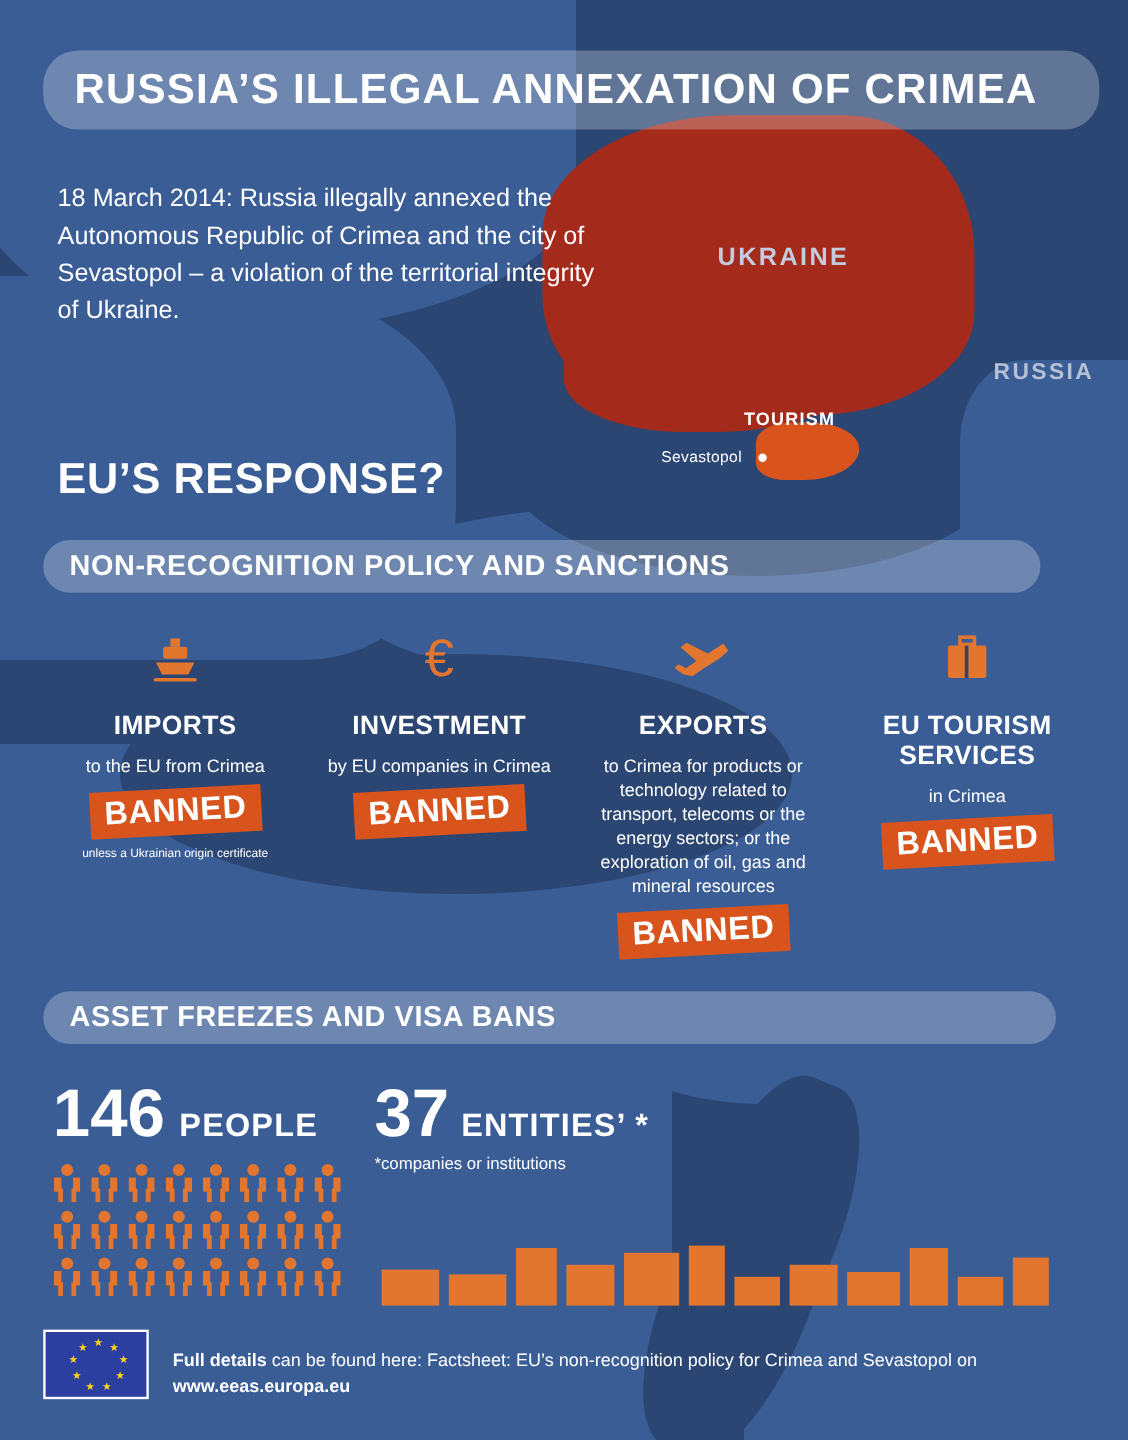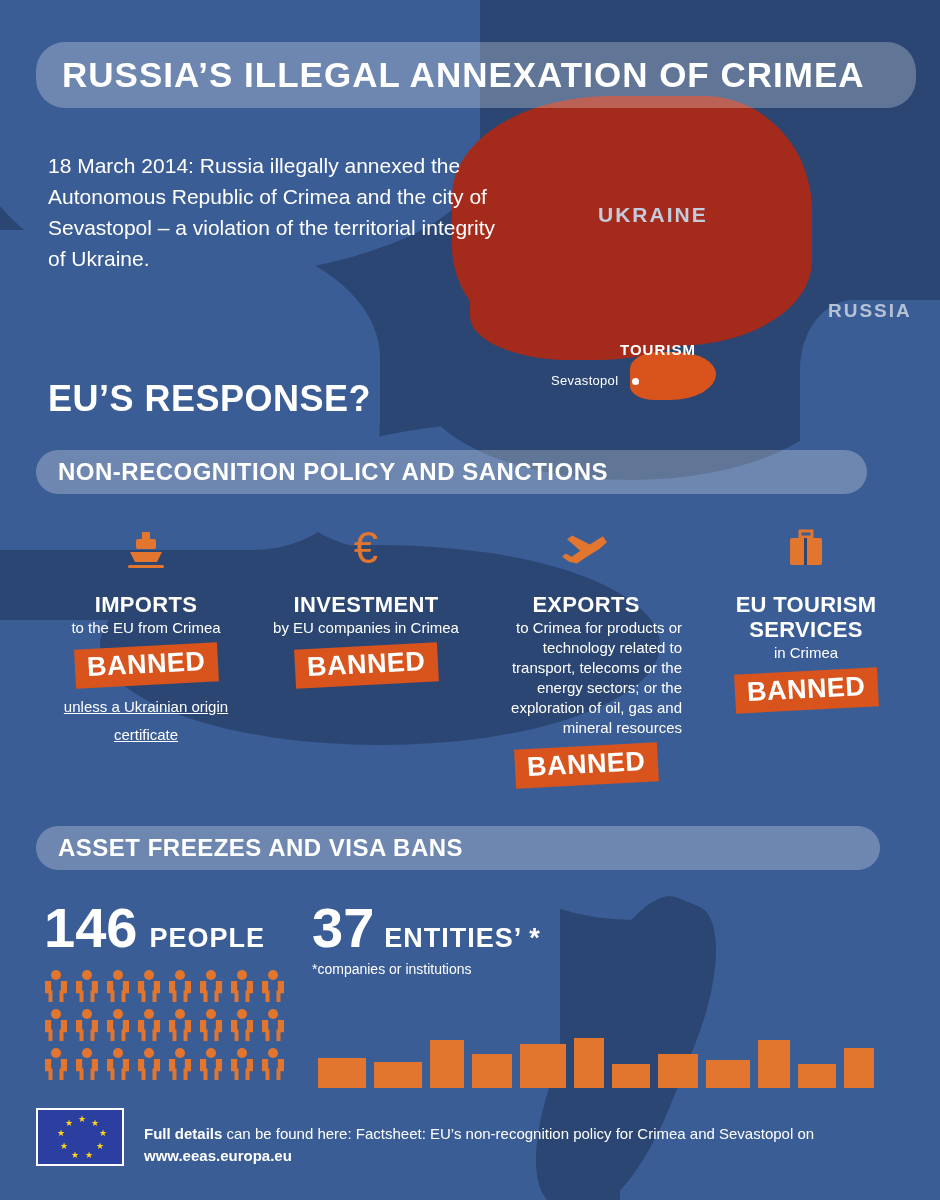--- a/index.html
+++ b/index.html
@@ -86,32 +86,32 @@
   }
   .sanction-col {
     flex: 1; display: flex; flex-direction: column; align-items: center;
     color: #ffffff; text-align: center; position: relative;
   }
   .sanction-icon { height: 52px; display: flex; align-items: flex-end; justify-content: center; }
   .sanction-head {
     font-size: 22px; font-weight: bold; line-height: 25px; margin-top: 20px;
     letter-spacing: 0.3px;
   }
-  .sanction-sub { font-size: 15px; line-height: 20px; margin-top: 1px; padding: 0 14px; text-align: right; }
+  .sanction-sub { font-size: 15px; line-height: 20px; margin-top: 12px; padding: 0 14px; }
   .banned-tag {
     display: inline-block;
     background: #d9541d;
     color: #ffffff;
     font-size: 27px; font-weight: bold;
     padding: 3px 12px 5px 12px;
     margin-top: 8px;
     transform: rotate(-3deg);
     letter-spacing: 0.5px;
   }
-  .note-after { font-size: 15px; line-height: 28px; margin-top: 8px; padding: 0 18px; text-decoration: underline; }
+  .note-after { font-size: 10px; line-height: 16px; margin-top: 8px; padding: 0 18px; }
 
   
   #people-block { position: absolute; left: 44px; top: 895px; }
   #people-count {
     color: #ffffff; font-size: 54px; font-weight: bold; display: flex; align-items: baseline;
   }
   #people-count .num { font-size: 56px; }
   #people-count .word { font-size: 27px; margin-left: 12px; letter-spacing: 1px; }
   #people-grid {
     margin-top: 10px;

